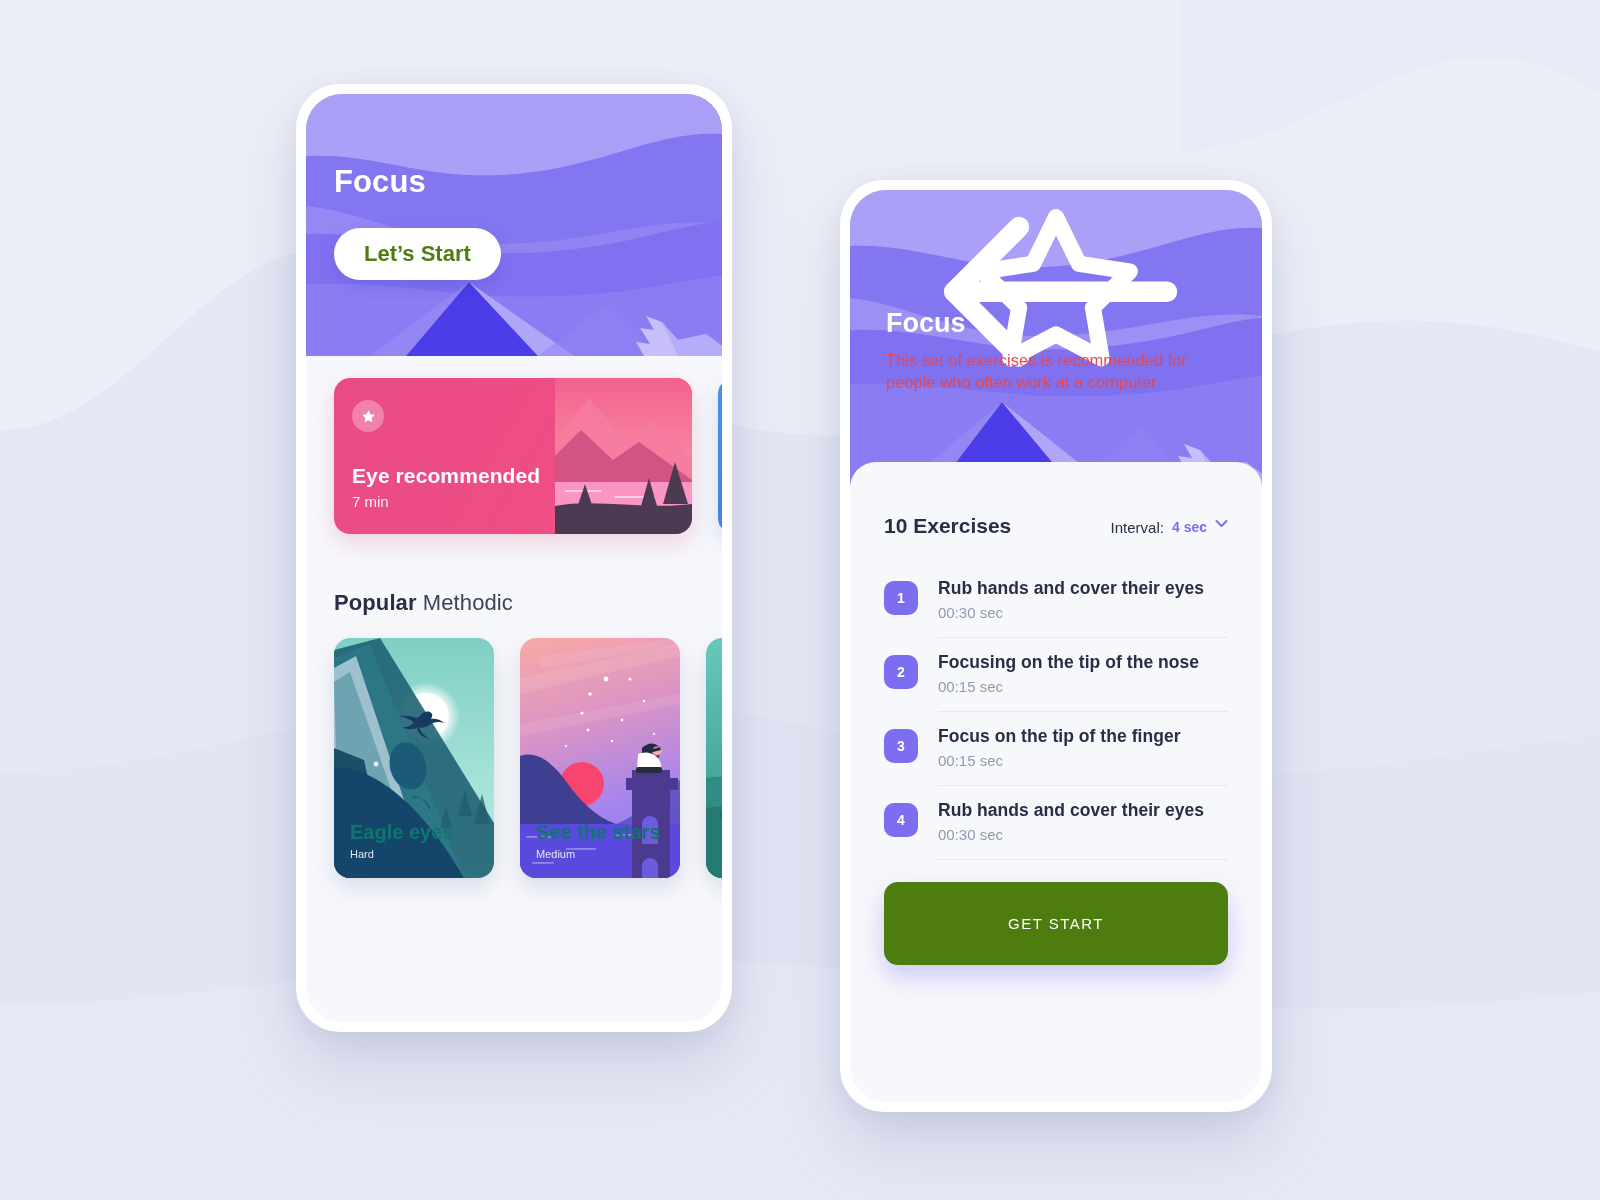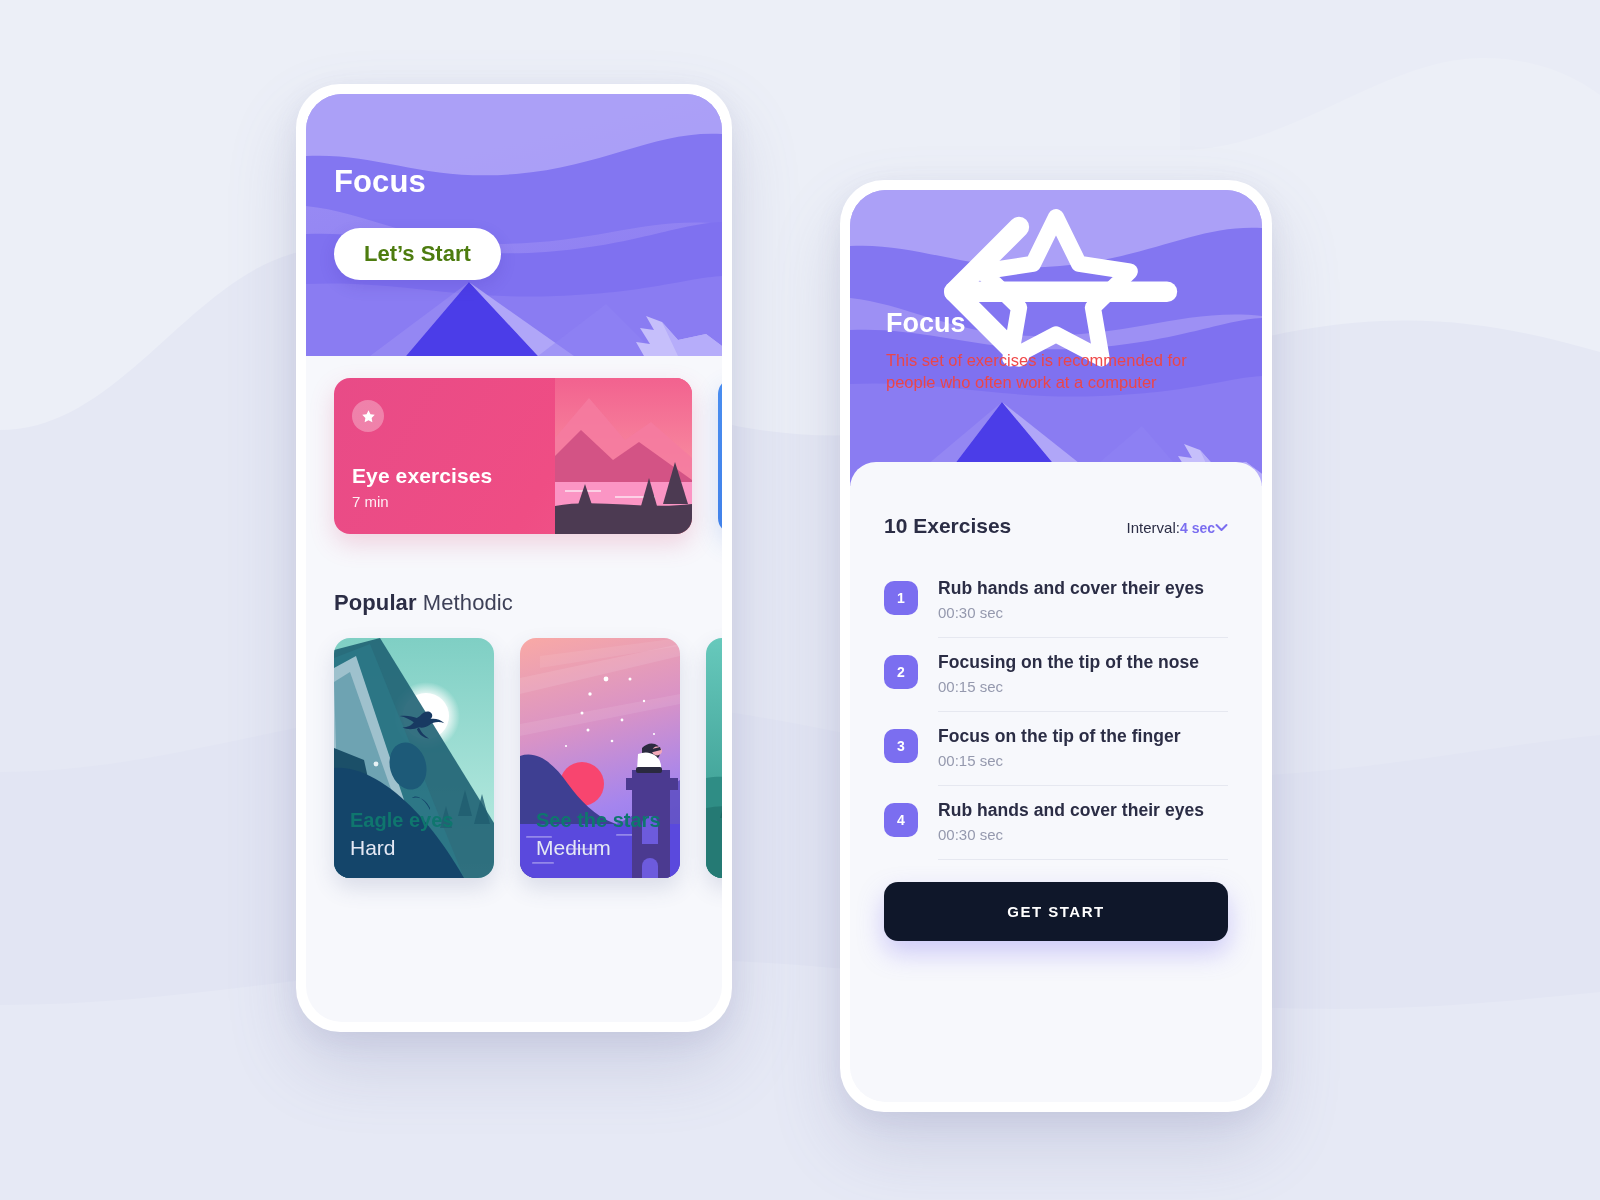--- a/index.html
+++ b/index.html
@@ -73,55 +73,55 @@
   .fav-sub  { color:#fff; font-size:15px; opacity:.9; margin-top:5px; }
 
   .meth-card {
     position:relative; border-radius:16px; overflow:hidden; flex:none;
     width:160px; height:240px;
     box-shadow:0 10px 22px rgba(70,80,130,.16);
   }
   .meth-card svg { position:absolute; inset:0; width:100%; height:100%; }
   .meth-labels { position:absolute; left:16px; bottom:18px; z-index:5; }
   .meth-name { color:#0f766e; font-size:20px; font-weight:700; }
-  .meth-sub  { color:#e4e8f4; font-size:21px; margin-top:4px; }
+  .meth-sub  { color:#e4e8f4; font-size:11px; margin-top:4px; }
 
   
   .detail-sheet {
     position:absolute; left:0; right:0; bottom:0;
     background:#f7f8fc; border-radius:26px 26px 36px 36px; z-index:5;
     padding:0 34px;
   }
   .hdr-icons { display:flex; justify-content:space-between; align-items:center; }
   .icon-btn { cursor:pointer; background:none; border:none; padding:0; line-height:0; }
 
   .detail-title { color:#fff; font-size:27px; font-weight:700; }
   .detail-desc  { color:#ef4444; font-size:16.5px; line-height:1.35; opacity:.97; margin-top:10px; }
 
   .ex-head { display:flex; align-items:baseline; justify-content:space-between; }
   .ex-count { font-size:21px; font-weight:700; color:#2b2d45;text-align:right; }
-  .interval-wrap { display:flex; align-items:center; }
+  .interval-wrap { display:flex; align-items:flex-start; gap:8px; }
   .interval-label { font-size:15px; color:#2b2d45; }
   .interval-val { font-size:14px; font-weight:700; color:#7b6ef0; }
 
   .ex-item { display:flex; align-items:flex-start; gap:20px; padding:14px 0 0 0; }
   .ex-num {
     flex:none; width:34px; height:34px; border-radius:10px; background:#7b6ef0;
     color:#fff; font-size:14px; font-weight:700;
     display:flex; align-items:center; justify-content:center; margin-top:3px;
   }
   .ex-name { font-size:17.5px; font-weight:700; color:#2b2d45; letter-spacing:.05px; }
   .ex-dur  { font-size:15px; color:#9599ae; margin-top:5px; }
   .ex-divider { height:1px; background:#e6e8f0; margin:16px 0 0 54px; }
 
   .get-start {
     display:block; width:100%; margin-top:22px;
-    background:#0f172a; color:#fff; border:none; cursor:pointer;
-    font-size:15px; font-weight:700; letter-spacing:1.5px;
-    padding:21px 0; border-radius:14px;
+    background:#4d7c0f; color:#fff; border:none; cursor:pointer;
+    font-size:15px; font-weight:400; letter-spacing:1.5px;
+    padding:33px 0; border-radius:14px;
     box-shadow:0 12px 26px rgba(123,110,240,.34);
   }
 </style>
 </head>
 <body>
 
 <svg class="bg-waves" viewBox="0 0 1600 1200" preserveAspectRatio="none">
   <rect width="1600" height="1200" fill="#eceff7"></rect>
   <path d="M0 430 C130 430 200 250 330 248 C470 246 560 400 760 430 C960 460 1130 360 1300 330 C1430 307 1520 330 1600 352 L1600 1200 L0 1200 Z" fill="#e5e8f4"></path>
   <path d="M0 772 C180 772 330 700 540 698 C760 696 900 760 1110 775 C1300 788 1450 750 1600 735 L1600 1200 L0 1200 Z" fill="#e2e5f3"></path>
@@ -189,21 +189,21 @@
               <path d="M86 128 L94 100 L102 128 Z" fill="#4c3a52"></path>
               <path d="M108 126 L120 84 L133 126 Z" fill="#4c3a52"></path>
             </svg>
           </div>
           <div class="fav-star">
             <svg width="15" height="15" viewBox="0 0 24 24" fill="#ffffff">
                 <path d="M12 2l3.1 6.3 6.9 1-5 4.9 1.2 6.9L12 17.8 5.8 21.1 7 14.2 2 9.3l6.9-1z"></path>
               </svg>
           </div>
           <div class="fav-labels">
-            <div class="fav-name">Eye exercises</div>
+            <div class="fav-name">Eye recommended</div>
             <div class="fav-sub">7 min</div>
           </div>
         </div>
 
         <div class="fav-card" style="width:120px;height:156px;background:linear-gradient(160deg,#4a8ef0,#3f7ee8);box-shadow:0 10px 24px rgba(60,110,210,.18);"></div>
       </div>
 
       <div class="section-title" style="margin-top:56px;">
         <span>Popular</span>
         <span class="light">Methodic</span>

